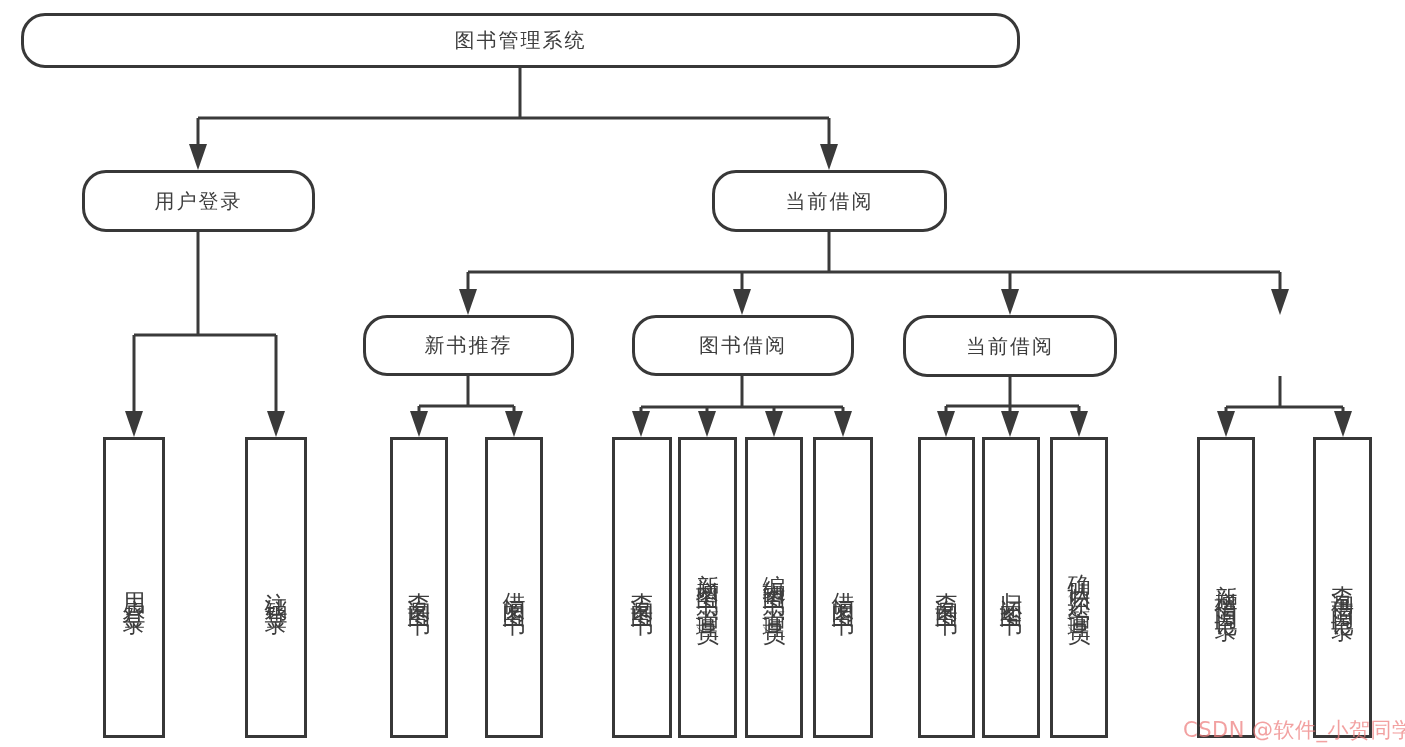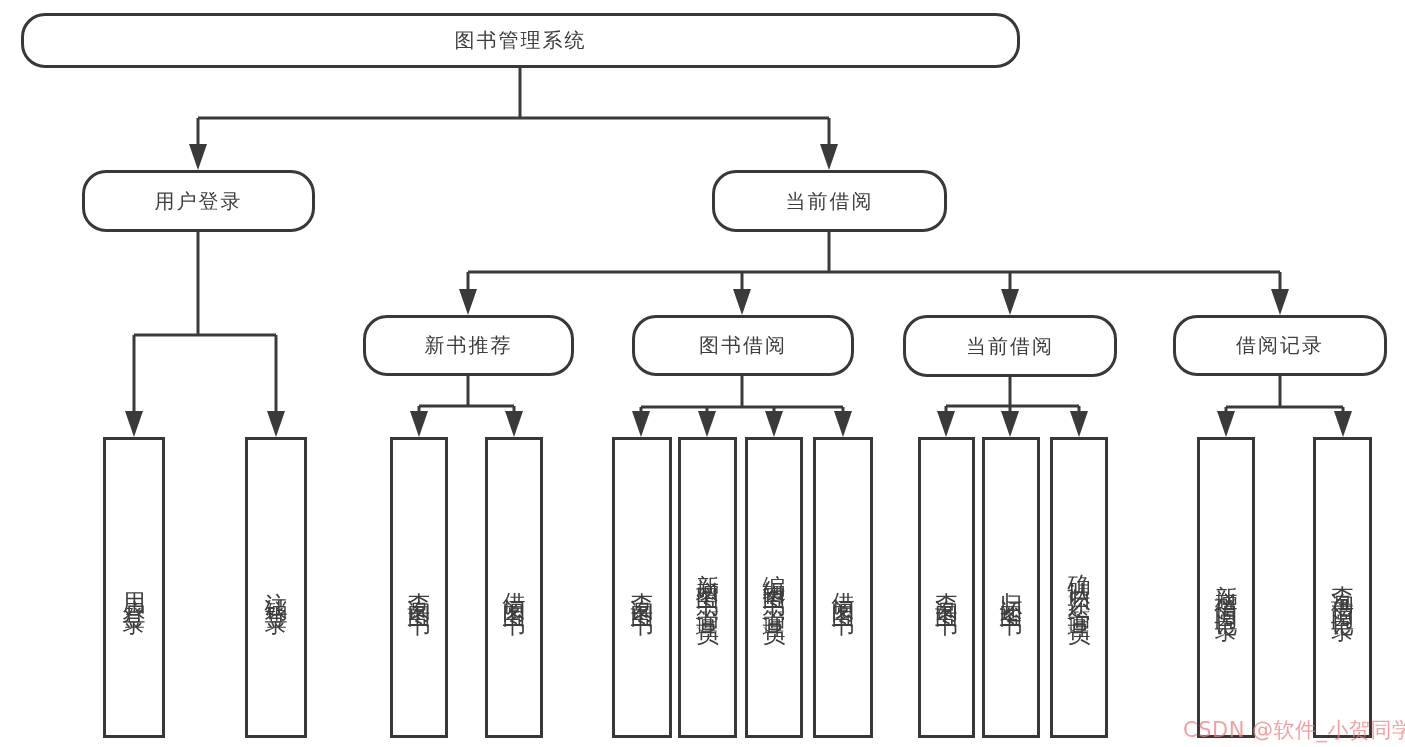--- a/index.html
+++ b/index.html
@@ -148,23 +148,20 @@
 
   <div class="node hnode" style="left:363px; top:315px; width:211px; height:61px;">
     <span>新书推荐</span>
   </div>
   <div class="node hnode" style="left:632px; top:315px; width:222px; height:61px;">
     <span>图书借阅</span>
   </div>
   <div class="node hnode" style="left:903px; top:315px; width:214px; height:62px;">
     <span>当前借阅</span>
   </div>
-  <div class="node hnode" style="left:1173px; top:315px; width:214px; height:61px;">
-    <span>借阅记录</span>
-  </div>
 
   <div class="node leaf" style="left:103px; top:437px; width:62px; height:301px;">
     <span class="vtext">用户登录</span>
   </div>
   <div class="node leaf" style="left:245px; top:437px; width:62px; height:301px;">
     <span class="vtext">注销登录</span>
   </div>
 
   <div class="node leaf" style="left:390px; top:437px; width:58px; height:301px;">
     <span class="vtext">查询图书</span>

